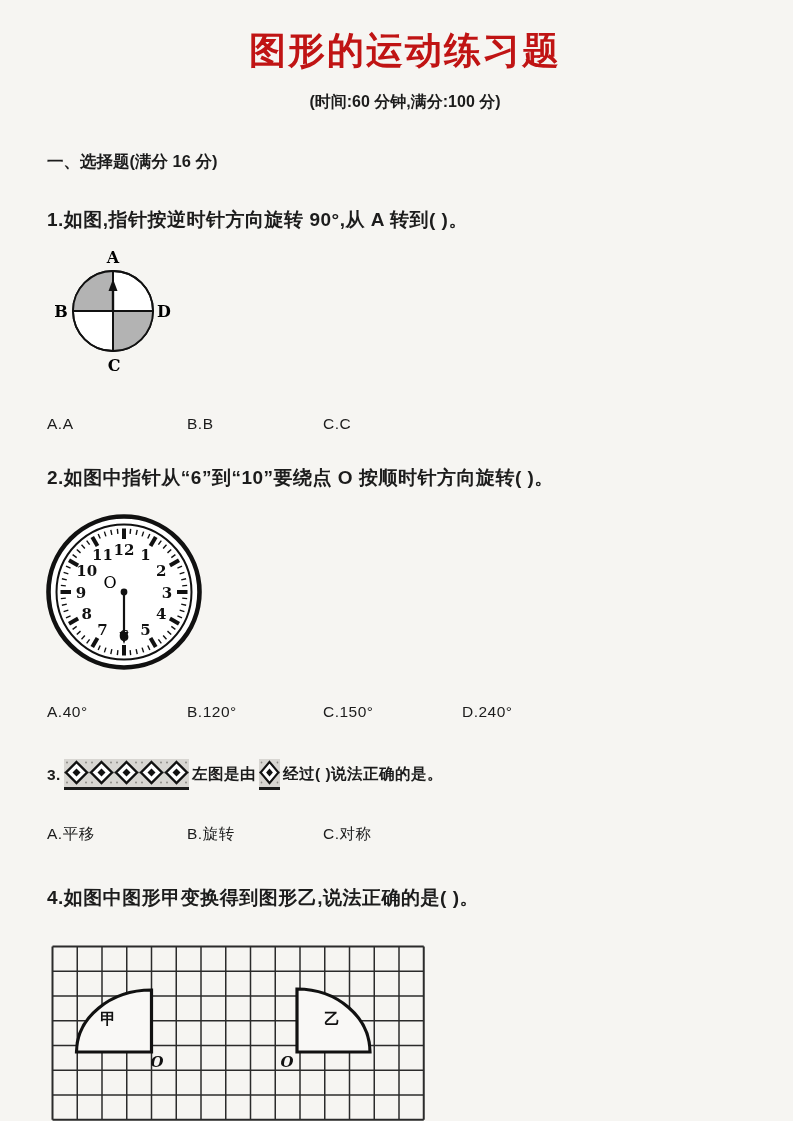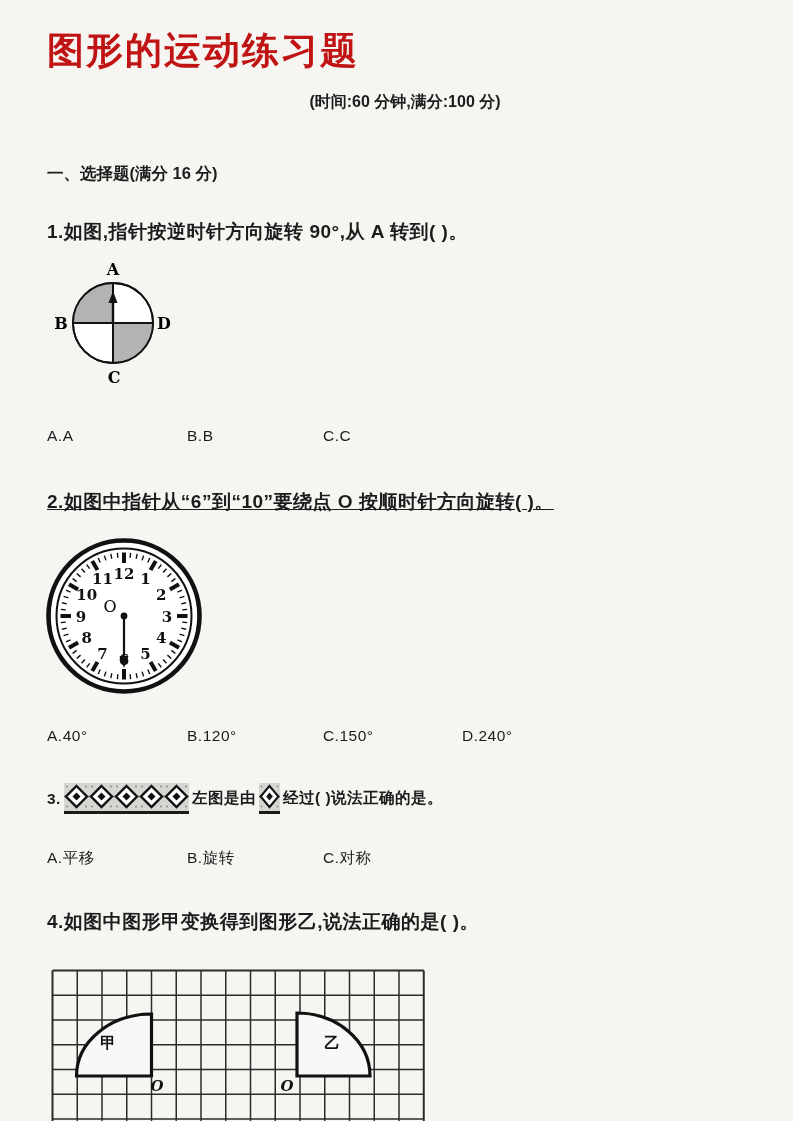--- a/index.html
+++ b/index.html
@@ -5,35 +5,36 @@
   html,body{margin:0;padding:0;}
   body{
     width:793px;height:1121px;
     background:#f6f5f2;
     font-family:"Liberation Sans",sans-serif;
     color:#1c1c1c;
     overflow:hidden;
   }
   .sheet{padding:26px 30px 0 47px;}
   .title{
+    text-align:center;
     font-size:37px;
     font-weight:bold;
     letter-spacing:2px;
     margin:0 0 0 0;
   }
   .subtitle{
     text-align:center;
     font-size:16px;
     font-weight:bold;
     margin-top:16px;
   }
   .section-heading{
     font-size:16.5px;
     font-weight:bold;
-    margin-top:50px;
+    margin-top:38px;
   }
   .qtext{
     font-size:19px;
     font-weight:bold;
     margin-top:34px;
     letter-spacing:0.5px;
   }
   .fig-wrap{margin-top:16px;}
   .options{
     display:grid;
@@ -101,21 +102,21 @@
       <text x="67" y="122" text-anchor="middle" font-size="16" font-weight="bold">C</text>
     </svg>
   </div>
 
   <div class="options opt-row1">
     <span>A.A</span>
     <span>B.B</span>
     <span>C.C</span>
   </div>
 
-  <div class="qtext" style="margin-top:44px;text-decoration:underline;">2.如图中指针从“6”到“10”要绕点 O 按顺时针方向旋转( )。</div>
+  <div class="qtext" style="margin-top:32px;">2.如图中指针从“6”到“10”要绕点 O 按顺时针方向旋转( )。</div>
 
   <div class="clock-wrap">
     <svg id="clock-svg" width="162" height="162" viewBox="0 0 162 162">
       <circle cx="81" cy="81" r="75.5" fill="#ffffff" stroke="#111" stroke-width="4.6"></circle>
       <circle cx="81" cy="81" r="67.5" fill="none" stroke="#111" stroke-width="2"></circle>
       <g id="clock-ticks">
           <line x1="81" y1="17.5" x2="81" y2="28" stroke="#111111" stroke-width="4"></line>
           <line x1="87.637557417496" y1="17.84785964411465" x2="87.11491510115772" y2="22.820469120956012" stroke="#111111" stroke-width="1.4"></line>
           <line x1="94.20239236692771" y1="18.88762735340334" x2="93.16283391283892" y2="23.778365357072367" stroke="#111111" stroke-width="1.4"></line>
           <line x1="100.62257914280916" y1="20.60791121525775" x2="99.07749417093441" y2="25.36319379673352" stroke="#111111" stroke-width="1.4"></line>

